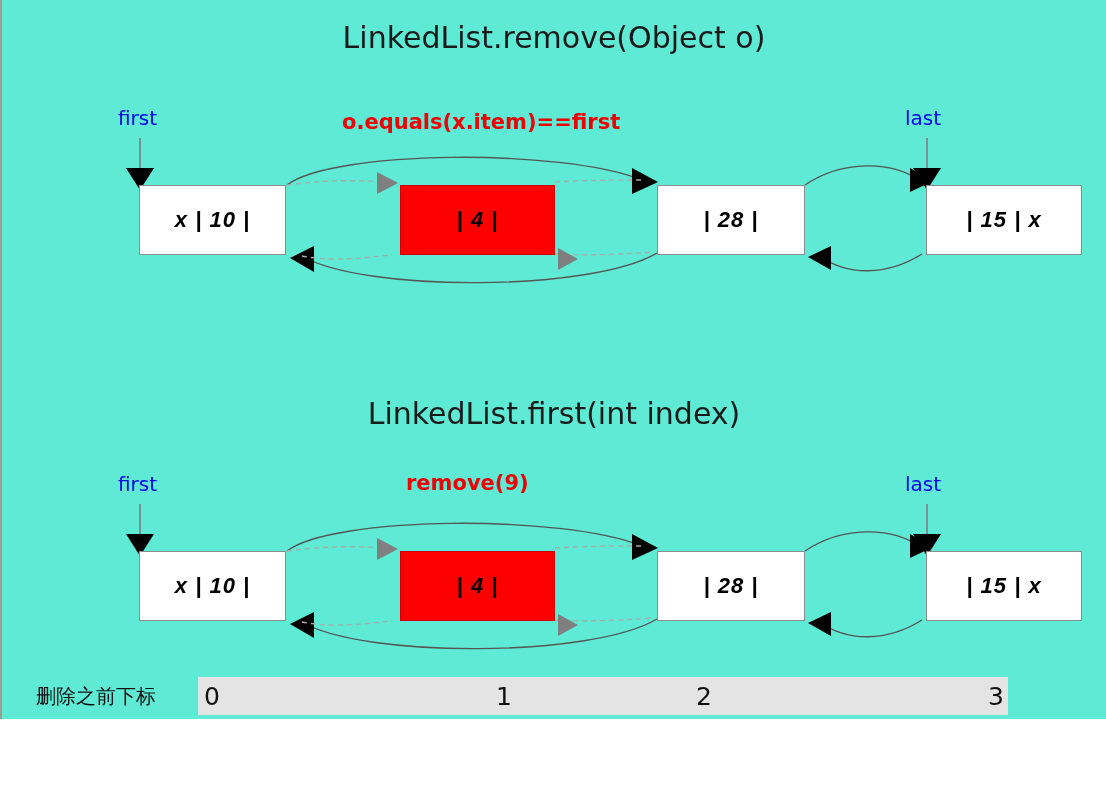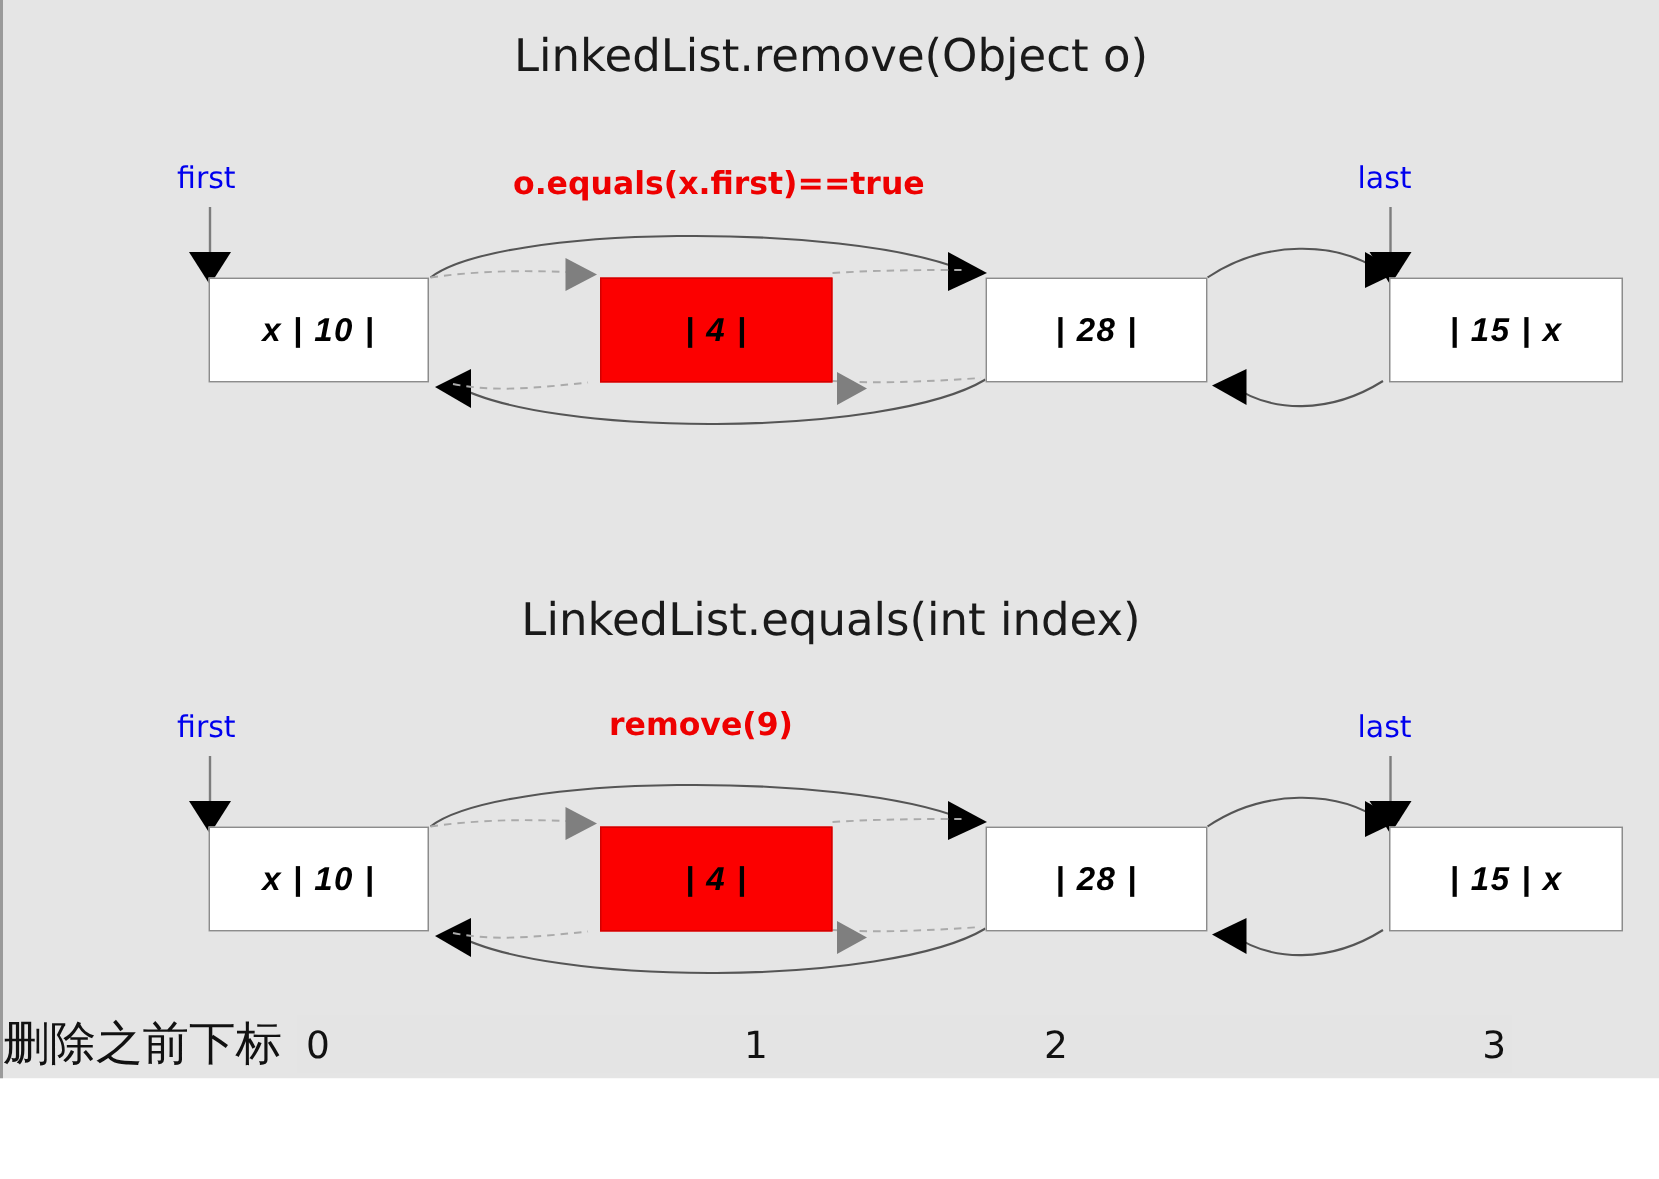--- a/index.html
+++ b/index.html
@@ -7,21 +7,21 @@
     padding: 0;
     background: #ffffff;
   }
   body {
     font-family: "DejaVu Sans", "Liberation Sans", sans-serif;
   }
   #canvas {
     position: relative;
     width: 1106px;
     height: 719px;
-    background: #e5e5e5;
+    background: #5eead4;
     overflow: hidden;
     border-left: 2px solid #9a9a9a;
     box-sizing: border-box;
   }
   .diagram-title {
     position: absolute;
     width: 100%;
     text-align: center;
     font-size: 30px;
     color: #1a1a1a;
@@ -74,24 +74,24 @@
     width: 100%;
   }
   .idx-row {
     display: flex;
     align-items: center;
     height: 38px;
     margin-bottom: 6px;
   }
   .idx-rowlabel {
     width: 196px;
-    text-align: left;
+    text-align: center;
     padding-right: 8px;
     box-sizing: border-box;
-    font-size: 31px;
+    font-size: 20px;
     color: #111111;
     font-family: "DejaVu Sans", "Liberation Sans", sans-serif;
     white-space: nowrap;
   }
   .idx-cells {
     flex: 1;
     display: flex;
     background: #e4e4e4;
     height: 38px;
     margin-right: 98px;
@@ -110,21 +110,21 @@
 </style>
 </head>
 <body>
 
 <div id="canvas">
 
   <div class="diagram-title" style="top:20px;">LinkedList.remove(Object o)</div>
 
   <div class="ptr-label" style="left:116px; top:106px;">first</div>
   <div class="ptr-label" style="left:903px; top:106px;">last</div>
-  <div class="annot-label" style="left:340px; top:110px;">o.equals(x.first)==true</div>
+  <div class="annot-label" style="left:340px; top:110px;">o.equals(x.item)==first</div>
 
   <svg class="links" width="1106" height="786">
     <defs>
       <marker id="ahBlkD" viewBox="0 0 10 10" refX="9" refY="5" markerWidth="8" markerHeight="8" orient="auto">
         <path d="M0,0 L10,5 L0,10 z" fill="#000000"></path>
       </marker>
       <marker id="ahGryD" viewBox="0 0 10 10" refX="9" refY="5" markerWidth="8" markerHeight="8" orient="auto">
         <path d="M0,0 L10,5 L0,10 z" fill="#7f7f7f"></path>
       </marker>
     </defs>
@@ -154,21 +154,21 @@
     <path d="M908,192 L908,168 L931,181 z" fill="#000000"></path>
     <path d="M920,254 C885,276 845,276 818,256" fill="none" stroke="#555555" stroke-width="1.4"></path>
     <path d="M829,246 L829,270 L806,257 z" fill="#000000"></path>
   </svg>
 
   <div class="node" style="left:137px; top:185px; width:147px; height:70px;">x | 10 |</div>
   <div class="node removed" style="left:398px; top:185px; width:155px; height:70px;">| 4 |</div>
   <div class="node" style="left:655px; top:185px; width:148px; height:70px;">| 28 |</div>
   <div class="node" style="left:924px; top:185px; width:156px; height:70px;">| 15 | x</div>
 
-  <div class="diagram-title" style="top:396px;">LinkedList.equals(int index)</div>
+  <div class="diagram-title" style="top:396px;">LinkedList.first(int index)</div>
 
   <div class="ptr-label" style="left:116px; top:472px;">first</div>
   <div class="ptr-label" style="left:903px; top:472px;">last</div>
   <div class="annot-label" style="left:404px; top:471px;">remove(9)</div>
 
   <svg class="links" width="1106" height="786">
     <line x1="138" y1="504" x2="138" y2="536" stroke="#7d7d7d" stroke-width="1.6"></line>
     <path d="M124,534 L152,534 L138,556 z" fill="#000000"></path>
 
     <line x1="925" y1="504" x2="925" y2="536" stroke="#7d7d7d" stroke-width="1.6"></line>

